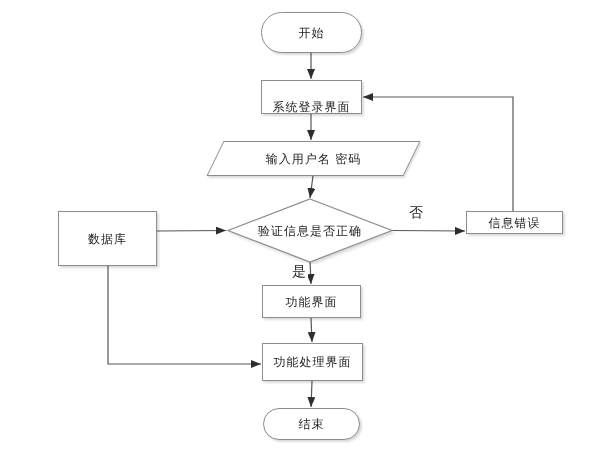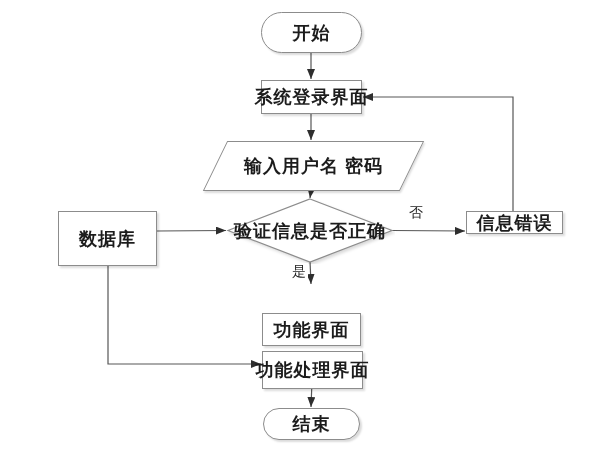--- a/index.html
+++ b/index.html
@@ -10,22 +10,22 @@
     font-family:"Liberation Sans", sans-serif;
     overflow:hidden;
   }
   svg.edges{position:absolute;left:0;top:0;z-index:1;}
   .node{
     position:absolute;z-index:2;
     display:flex;align-items:center;justify-content:center;
   }
   .lbl{
     position:relative;z-index:3;
-    font-size:18px;color:#1c1c1c;letter-spacing:1px;
-    white-space:nowrap;line-height:1;font-weight:bold;
+    font-size:12px;color:#1c1c1c;letter-spacing:1px;
+    white-space:nowrap;line-height:1;
   }
   .shape-rect{
     border:1px solid #8c8c8c;background:#ffffff;
     box-shadow:2px 2px 2px rgba(0,0,0,0.14);
     box-sizing:border-box;
   }
   .shape-oval{border-radius:21px;}
   .para-shape{
     position:absolute;left:10px;right:10px;top:0;bottom:0;
     border:1px solid #8c8c8c;background:#ffffff;
@@ -66,49 +66,49 @@
     </g>
   </svg>
 
   <div class="edge-label" style="left:407px;top:204px;">否</div>
   <div class="edge-label" style="left:290px;top:263px;">是</div>
 
   <div class="node shape-rect shape-oval" style="left:261px;top:12px;width:101px;height:41px;">
     <span class="lbl">开始</span>
   </div>
 
-  <div class="node shape-rect" style="left:261px;top:80px;width:101px;height:34px;">
+  <div class="node shape-rect" style="left:261px;top:80px;width:101px;height:34px;align-items:flex-end;">
     <span class="lbl">系统登录界面</span>
   </div>
 
-  <div class="node" style="left:205px;top:141px;width:217px;height:50px;">
+  <div class="node" style="left:205px;top:141px;width:217px;height:35px;">
     <div class="para-shape"></div>
     <span class="lbl">输入用户名 密码</span>
   </div>
 
   <div class="node" style="left:225px;top:197px;width:170px;height:67px;">
     <svg class="diamond-svg" width="170" height="67" viewBox="0 0 170 67">
       <polygon points="85,2 167,33.5 85,65 3,33.5" fill="#ffffff" stroke="#8c8c8c" stroke-width="1.2"></polygon>
     </svg>
     <span class="lbl">验证信息是否正确</span>
   </div>
 
   <div class="node shape-rect" style="left:58px;top:211px;width:99px;height:55px;">
     <span class="lbl">数据库</span>
   </div>
 
   <div class="node shape-rect" style="left:466px;top:211px;width:97px;height:23px;">
     <span class="lbl">信息错误</span>
   </div>
 
-  <div class="node shape-rect" style="left:262px;top:285px;width:99px;height:33px;margin-top:28px;">
+  <div class="node shape-rect" style="left:262px;top:285px;width:99px;height:33px;">
     <span class="lbl">功能界面</span>
   </div>
 
-  <div class="node shape-rect" style="left:262px;top:343px;width:101px;height:38px;margin-top:8px;">
+  <div class="node shape-rect" style="left:262px;top:343px;width:101px;height:38px;">
     <span class="lbl">功能处理界面</span>
   </div>
 
   <div class="node shape-rect shape-oval" style="left:263px;top:408px;width:97px;height:32px;border-radius:20px;">
     <span class="lbl">结束</span>
   </div>
 
 </div>
 
 </body></html>

